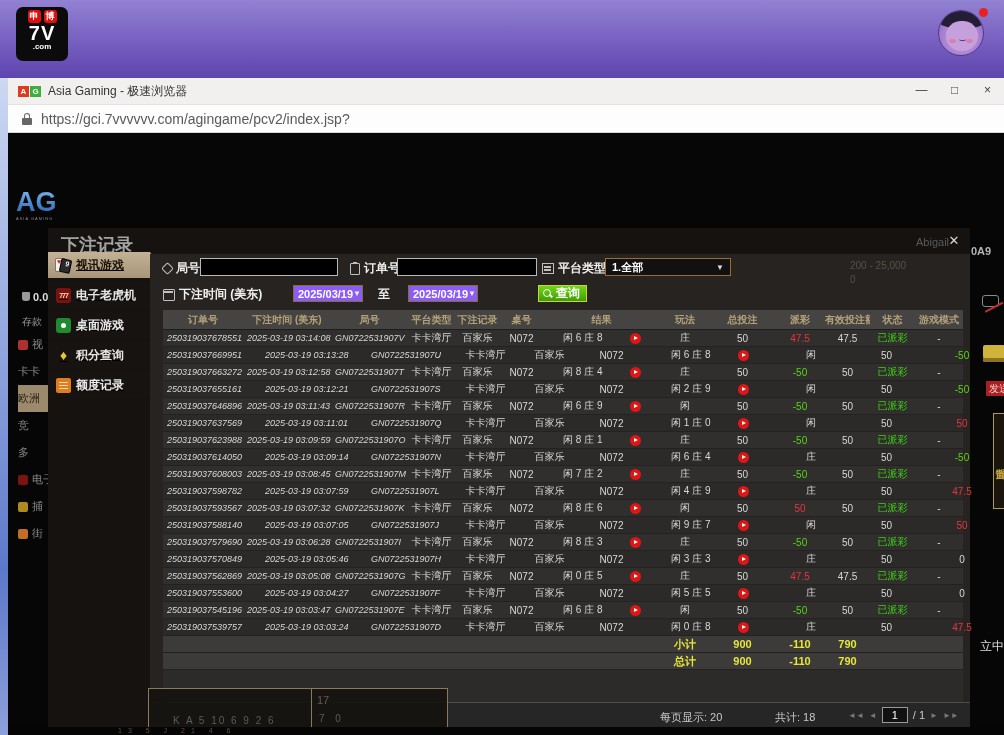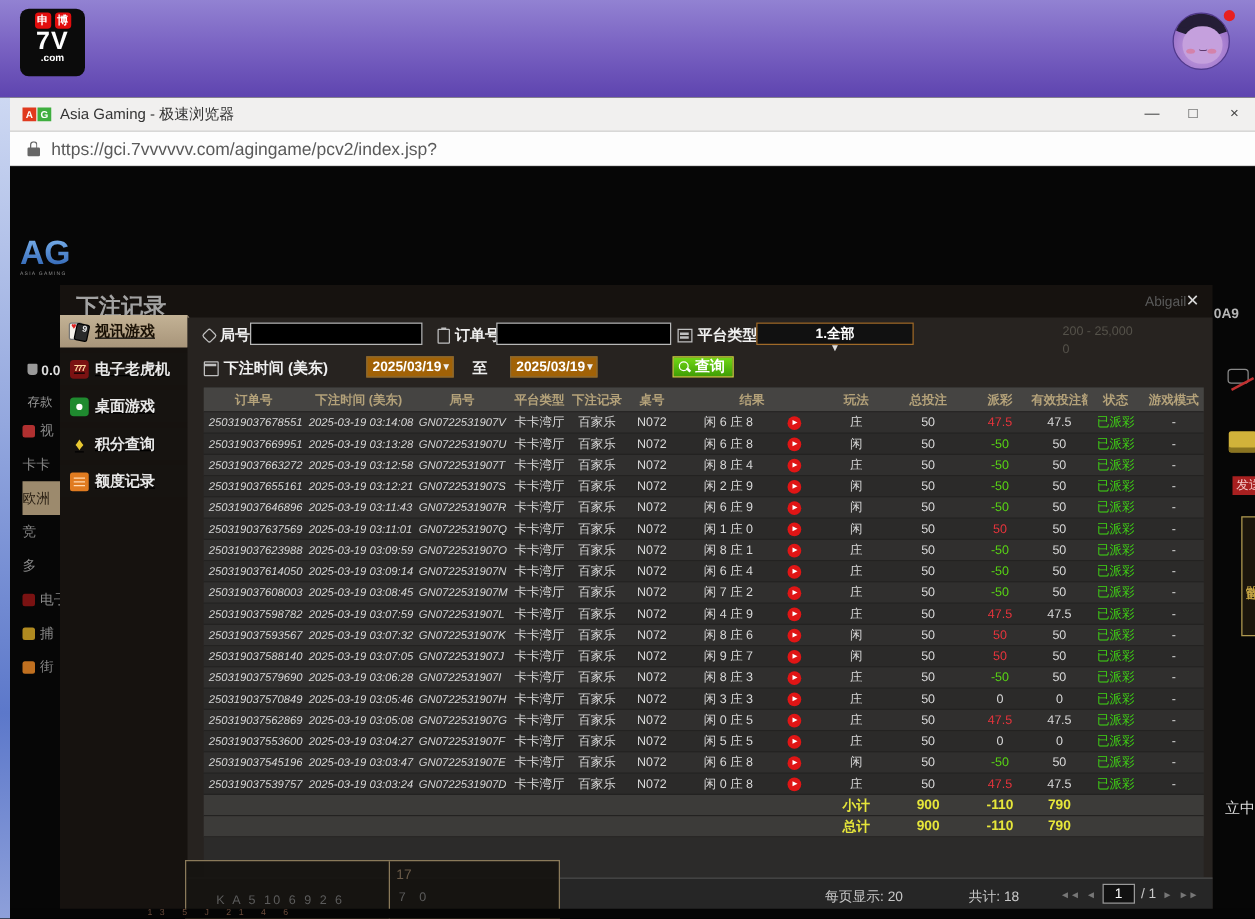--- a/index.html
+++ b/index.html
@@ -143,40 +143,40 @@
   .fic { display:inline-block; position:relative; }
   .ic-tag { width:9px; height:9px; border:1.5px solid #c0c0c0; border-radius:2px; transform:rotate(45deg); }
   .ic-clip { width:10px; height:12px; border:1.5px solid #c0c0c0; border-radius:1px; }
   .ic-clip::after { content:""; position:absolute; left:2px; top:-2px; width:4px; height:2px; background:#c0c0c0; }
   .ic-list { width:12px; height:11px; border:1.5px solid #c0c0c0; }
   .ic-list::after { content:""; position:absolute; left:1px; top:2px; width:7px; height:1.5px; background:#c0c0c0; box-shadow:0 3px 0 #c0c0c0; }
   .ic-cal { width:12px; height:12px; border:1.5px solid #c0c0c0; border-radius:1px; }
   .ic-cal::after { content:""; position:absolute; left:0; top:1px; width:9px; height:2px; background:#c0c0c0; }
   .finput { position:absolute; height:18px; background:#000; border:1px solid #b8b8b8; color:#fff; font-size:11px; padding:0 4px; }
   .fselect { position:absolute; height:18px; background:#111; border:1px solid #a06a28; color:#fff; font-size:11px;
-    font-weight:bold; display:flex; align-items:center; justify-content:space-between; padding:0 6px; cursor:pointer;flex-direction:column; }
+    font-weight:bold; display:flex; align-items:center; justify-content:space-between; padding:0 6px; cursor:pointer; }
   .fselect .arr { font-size:8px; color:#ddd; }
-  .fdate { position:absolute; height:17px; background:#a16207; border:1px solid #8a6a35; color:#fff; font-size:11px;
+  .fdate { position:absolute; height:17px; background:#8b5cf6; border:1px solid #8a6a35; color:#fff; font-size:11px;
     font-weight:bold; display:flex; align-items:center; justify-content:space-between; padding:0 4px; cursor:pointer; width:70px; }
   .fdate .arr { font-size:8px; color:#eee; }
   .search-btn { position:absolute; left:388px; top:31px; height:17px; padding:0 6px 0 4px;
     background:linear-gradient(180deg,#72d816,#3f9e05); border:1px solid #cdd23c; color:#fff;
     font-size:12px; font-weight:bold; display:flex; align-items:center; gap:3px; cursor:pointer; }
   .ic-mag { position:relative; width:10px; height:10px; }
   .ic-mag::before { content:""; position:absolute; left:0; top:0; width:6px; height:6px; border:1.5px solid #fff; border-radius:50%; }
   .ic-mag::after { content:""; position:absolute; left:6px; top:6px; width:4px; height:1.5px; background:#fff; transform:rotate(45deg); }
 
   
   .table-wrap { position:absolute; left:13px; top:56px; width:800px; height:392px; background:#2c2b2a; }
   .thead,.trow,.sumrow { display:grid;
     grid-template-columns:80px 88px 77px 47px 45px 43px 117px 50px 65px 50px 45px 45px 1fr; align-items:center; }
   .thead { height:20px; background:#454442; border-bottom:1px solid #1e1d1c; }
   .thead .th { font-size:10px; font-weight:bold; color:#b4a27a; text-align:center; white-space:nowrap; overflow:hidden; }
   .trow { height:17px; background:#302f2e; border-bottom:1px solid #232221; }
-  .trow.alt { background:#2b2a29; }
+  .trow.alt { background:#2b2a29;gap:18px; }
   .tc { font-size:10px; color:#d8d8d8; text-align:center; white-space:nowrap; overflow:hidden; }
   .tc.c0,.tc.c1,.tc.c2 { text-align:left; padding-left:4px; font-size:9px;font-style:italic; }
   .tc.c6 { display:flex; align-items:center; justify-content:flex-start; padding-left:20px; }
   .vid-icon { position:relative; width:11px; height:11px; background:#e01515; border-radius:50%; margin-left:28px; flex:0 0 11px; cursor:pointer; }
   .vid-icon::after { content:""; position:absolute; left:4px; top:3px; border-left:4px solid #fff;
     border-top:2.5px solid transparent; border-bottom:2.5px solid transparent; }
   .tc.pos { color:#e8343c; } .tc.neg { color:#58d414; } .tc.zero { color:#d8d8d8; }
   .tc.status { color:#3fd414; }
   .sumrow { height:17px; background:#3c3b39; border-bottom:1px solid #232221; }
   .sumrow .sc { font-size:11px; font-weight:bold; color:#e6e63a; text-align:center; }

